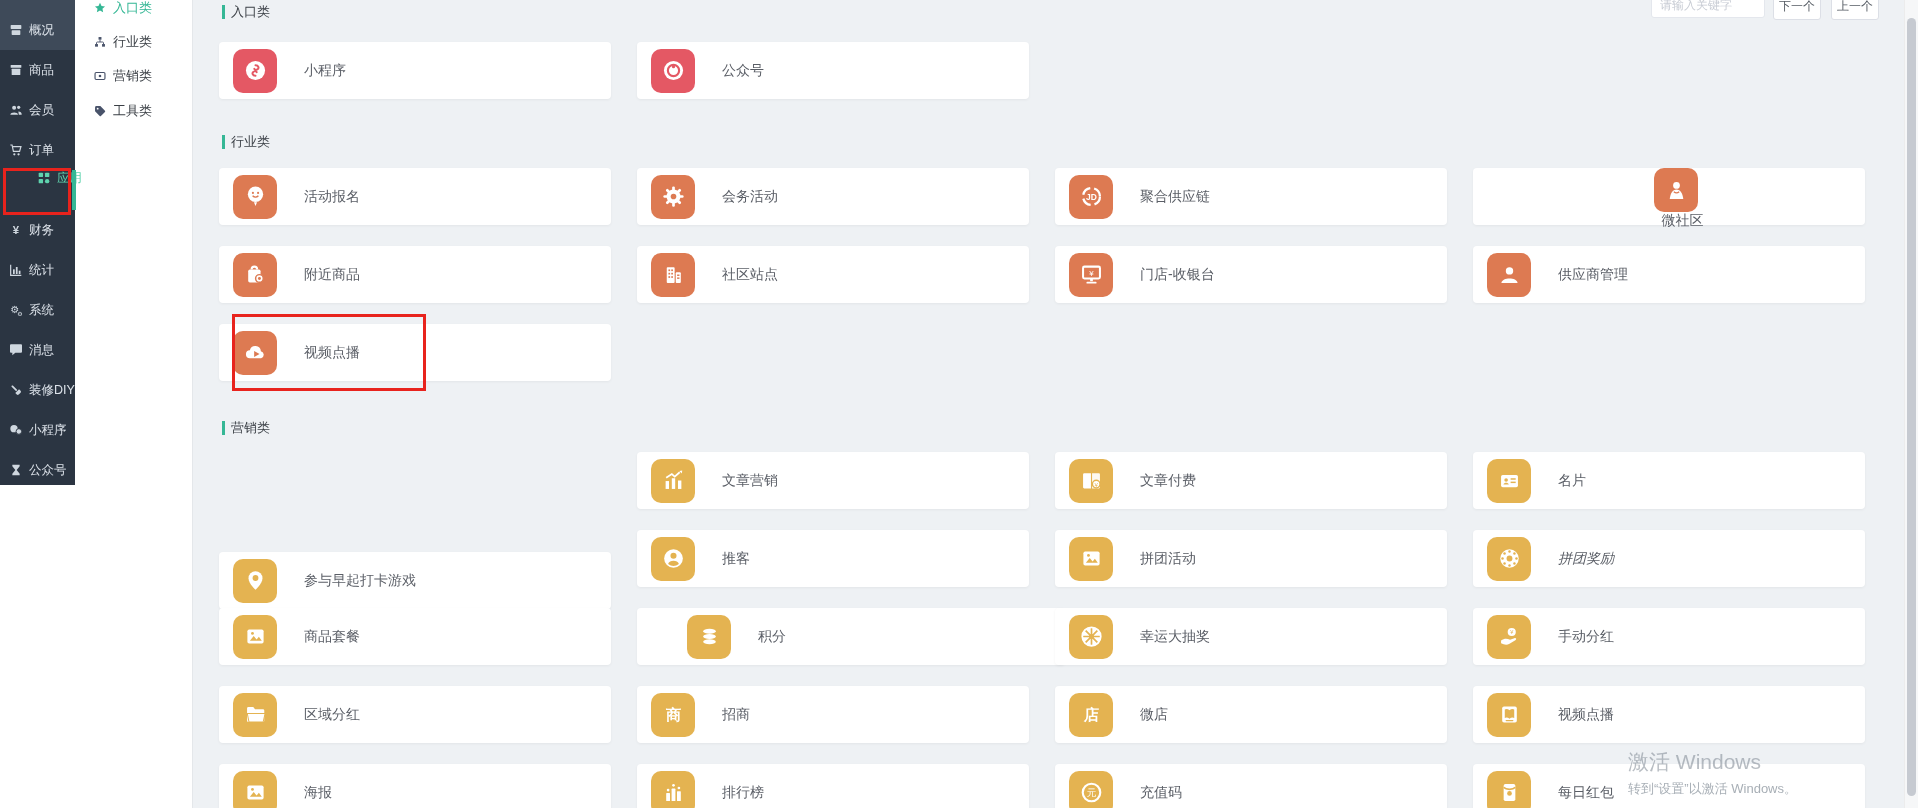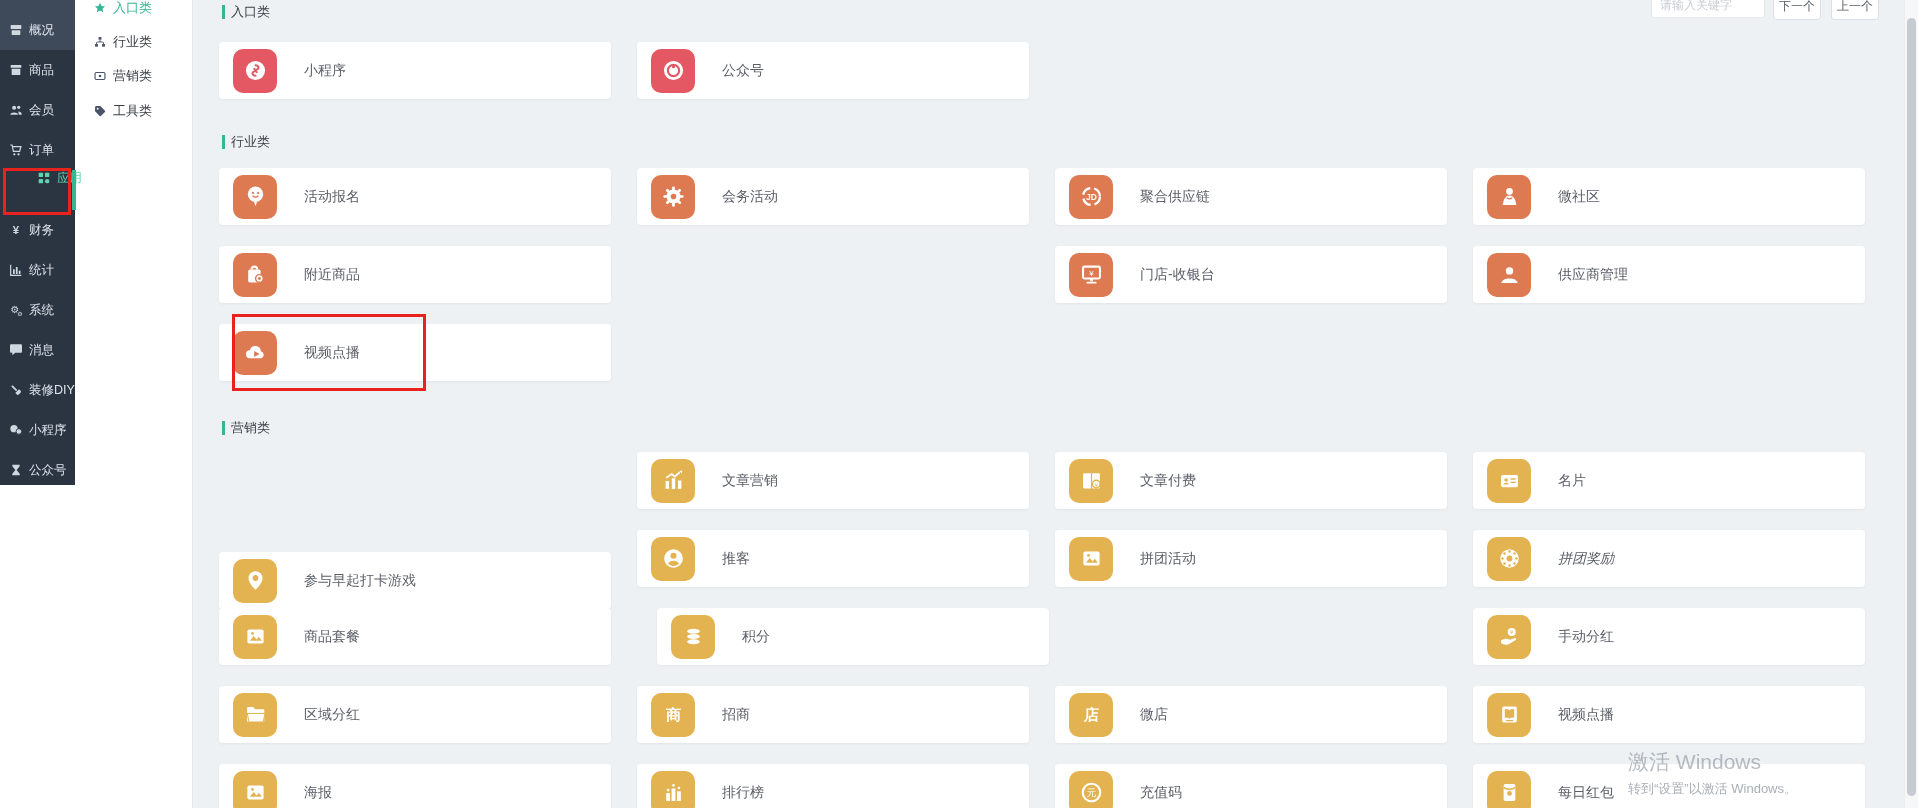--- a/index.html
+++ b/index.html
@@ -121,40 +121,59 @@
     </div>
     <div class="card" style="left: 863px; top: 168px;">
       <span class="tile" style="background:#dd7a52;color:#dd7a52">
         <svg viewBox="0 0 24 24" xmlns="http://www.w3.org/2000/svg">
           <circle cx="12" cy="12" r="7.5" fill="none" stroke="#fff" stroke-width="2" stroke-dasharray="9 3.5"></circle>
           <text x="12" y="14.8" text-anchor="middle" font-size="7.5" font-weight="bold" fill="#fff">JD</text>
         </svg>
       </span>
       <span class="card-label">聚合供应链</span>
     </div>
-    <div class="card" style="left: 1281px; top: 168px;">
+    <div class="card" style="left: 1281px; top: 168px; flex-direction: column;">
       <span class="tile" style="background:#dd7a52;color:#dd7a52">
         <svg viewBox="0 0 24 24" xmlns="http://www.w3.org/2000/svg">
           <circle cx="12" cy="7.5" r="3" fill="#fff"></circle>
           <path d="M12 11 c3.5 0 5.5 3.5 6 8.5 H6 c.5-5 2.5-8.5 6-8.5 z" fill="#fff"></path>
           <path d="M9.6 13.2 q2.4 2 4.8 0" stroke="currentColor" stroke-width="1.1" fill="none"></path>
         </svg>
       </span>
       <span class="card-label">微社区</span>
     </div>
     <div class="card" style="left: 27px; top: 246px;">
       <span class="tile" style="background:#dd7a52;color:#dd7a52">
         <svg viewBox="0 0 24 24" xmlns="http://www.w3.org/2000/svg">
           <rect x="5.5" y="7.5" width="11" height="11.5" rx="1.5" fill="#fff"></rect>
           <path d="M8.5 7.5 a2.5 2.5 0 0 1 5 0" fill="none" stroke="#fff" stroke-width="1.8"></path>
           <circle cx="15.5" cy="15.5" r="3.4" fill="#fff" stroke="currentColor" stroke-width="1.3"></circle>
           <circle cx="15.5" cy="15.5" r="1.3" fill="currentColor"></circle>
         </svg>
       </span>
       <span class="card-label">附近商品</span>
+    </div>
+    <div class="card" style="left: 445px; top: 246px;">
+      <span class="tile" style="background:#dd7a52;color:#dd7a52">
+        <svg viewBox="0 0 24 24" xmlns="http://www.w3.org/2000/svg">
+          <rect x="6" y="5.5" width="7" height="14" rx=".8" fill="#fff"></rect>
+          <rect x="14" y="10" width="4.5" height="9.5" rx=".8" fill="#fff"></rect>
+          <g fill="currentColor">
+            <rect x="7.5" y="7.5" width="1.5" height="1.5"></rect>
+            <rect x="10" y="7.5" width="1.5" height="1.5"></rect>
+            <rect x="7.5" y="10.5" width="1.5" height="1.5"></rect>
+            <rect x="10" y="10.5" width="1.5" height="1.5"></rect>
+            <rect x="7.5" y="13.5" width="1.5" height="1.5"></rect>
+            <rect x="10" y="13.5" width="1.5" height="1.5"></rect>
+            <rect x="15.2" y="12" width="2.1" height="1.3"></rect>
+            <rect x="15.2" y="14.6" width="2.1" height="1.3"></rect>
+          </g>
+        </svg>
+      </span>
+      <span class="card-label">社区站点</span>
     </div>
     <div class="card" style="left: 863px; top: 246px;">
       <span class="tile" style="background:#dd7a52;color:#dd7a52">
         <svg viewBox="0 0 24 24" xmlns="http://www.w3.org/2000/svg">
           <rect x="4.5" y="5" width="15" height="10.5" rx="1.2" fill="none" stroke="#fff" stroke-width="1.8"></rect>
           <text x="12" y="13" text-anchor="middle" font-size="7" fill="#fff">¥</text>
           <rect x="10.8" y="15.8" width="2.4" height="2.2" fill="#fff"></rect>
           <rect x="7.5" y="18.4" width="9" height="1.7" rx=".8" fill="#fff"></rect>
         </svg>
       </span>
@@ -268,31 +287,44 @@
     <div class="card" style="left: 27px; top: 608px;">
       <span class="tile" style="background:#e4b351;color:#e4b351">
         <svg viewBox="0 0 24 24" xmlns="http://www.w3.org/2000/svg">
           <rect x="4.8" y="5.8" width="14.4" height="12.4" rx="1.6" fill="#fff"></rect>
           <path d="M7 15.8 l3.4 -4.2 2.6 3 2 -2.4 2.6 3.6 z" fill="currentColor"></path>
           <circle cx="9.3" cy="9.3" r="1.25" fill="currentColor"></circle>
         </svg>
       </span>
       <span class="card-label">商品套餐</span>
     </div>
-    <div class="card" style="left: 465px; top: 608px;">
+    <div class="card" style="left: 445px; top: 608px; padding-left: 36px;">
       <span class="tile" style="background:#e4b351;color:#e4b351">
         <svg viewBox="0 0 24 24" xmlns="http://www.w3.org/2000/svg">
           <g fill="#fff">
             <ellipse cx="12" cy="7.3" rx="5.6" ry="2.2"></ellipse>
             <ellipse cx="12" cy="12" rx="5.6" ry="2.2"></ellipse>
             <ellipse cx="12" cy="16.7" rx="5.6" ry="2.2"></ellipse>
           </g>
         </svg>
       </span>
       <span class="card-label">积分</span>
+    </div>
+    <div class="card" style="left: 863px; top: 608px;">
+      <span class="tile" style="background:#e4b351;color:#e4b351">
+        <svg viewBox="0 0 24 24" xmlns="http://www.w3.org/2000/svg">
+          <circle cx="12" cy="12" r="8.2" fill="#fff"></circle>
+          <g stroke="currentColor" stroke-width="1.5">
+            <path d="M12 4.2 V19.8 M4.2 12 H19.8 M6.6 6.6 L17.4 17.4 M17.4 6.6 L6.6 17.4"></path>
+          </g>
+          <circle cx="12" cy="12" r="2.2" fill="currentColor"></circle>
+          <circle cx="12" cy="12" r="8.2" fill="none" stroke="#fff" stroke-width="1.6"></circle>
+        </svg>
+      </span>
+      <span class="card-label">幸运大抽奖</span>
     </div>
     <div class="card" style="left: 1281px; top: 608px;">
       <span class="tile" style="background:#e4b351;color:#e4b351">
         <svg viewBox="0 0 24 24" xmlns="http://www.w3.org/2000/svg">
           <circle cx="14" cy="8" r="3.6" fill="#fff"></circle>
           <text x="14" y="10.2" font-size="5" text-anchor="middle" fill="currentColor">¥</text>
           <path d="M4.5 15.5 c2.8-1.8 5.2-1.8 8-.6 l3.8-1.4 c1.6-.55 2.3 1.1 .9 1.9 l-5.2 3.1 c-2.2 1.3-4.9.9-7.5-.4 z" fill="#fff"></path>
         </svg>
       </span>
       <span class="card-label">手动分红</span>

